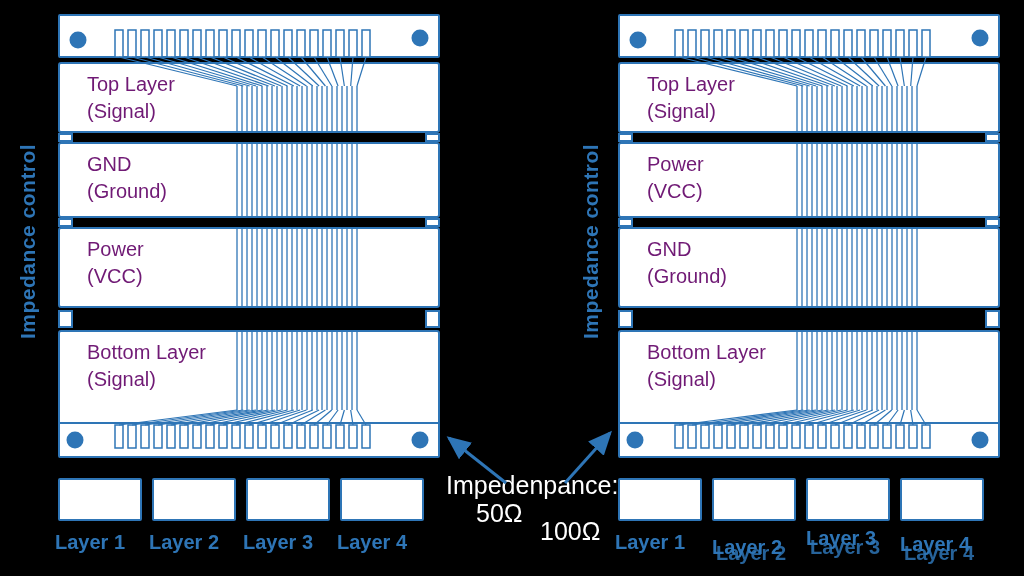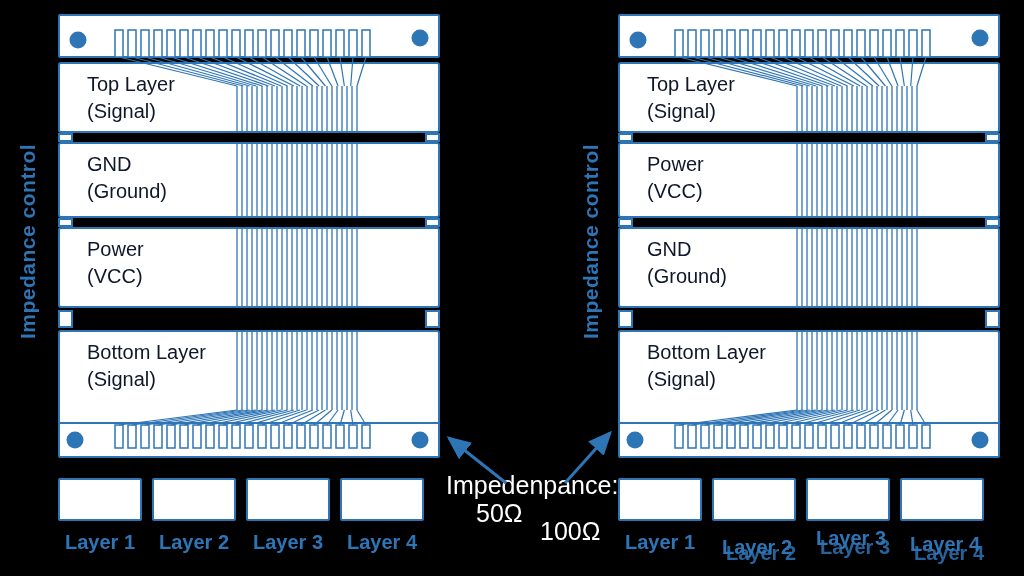--- a/index.html
+++ b/index.html
@@ -13,27 +13,27 @@
   .block{left:0;width:382px;border-radius:3px;}
   .b0{top:48px;height:71px}
   .b1{top:128px;height:76px}
   .b2{top:213px;height:81px}
   .b3{top:316px;height:114px}
   .tab{width:15px;}
   .tabL{left:0}.tabR{left:367px}
   .g1{top:119px;height:9px}
   .g2{top:204px;height:9px}
   .g3{top:296px;height:18px}
-  .block-label{position:absolute;left:27px;top:7px;z-index:3;color:#0f172a;font-size:20px;line-height:27px;}
+  .block-label{position:absolute;left:27px;top:7px;z-index:3;color:#701a75;font-size:20px;line-height:27px;}
   .stack-art{position:absolute;left:0;top:0;z-index:2;}
   .vlabel{position:absolute;top:128px;height:226px;width:30px;writing-mode:vertical-rl;
           transform:rotate(180deg);color:#2E75B6;font-weight:700;font-size:21px;
           text-align:center;letter-spacing:.5px;z-index:1;}
   .lbox{top:478px;width:84px;height:43px;border-radius:2px;}
-  .llabel{position:absolute;width:90px;text-align:center;color:#2E75B6;font-weight:700;font-size:20px;z-index:3;}
+  .llabel{position:absolute;width:90px;text-align:left;color:#2E75B6;font-weight:700;font-size:20px;z-index:3;}
   .ghost{opacity:.85;}
   .ann{position:absolute;color:#fff;font-size:25px;z-index:4;}
   .overlay{position:absolute;left:0;top:0;z-index:4;pointer-events:none;}
 </style>
 </head>
 <body>
 
 <div class="canvas">
 
   <div class="vlabel" style="left:16px">Impedance control</div>

